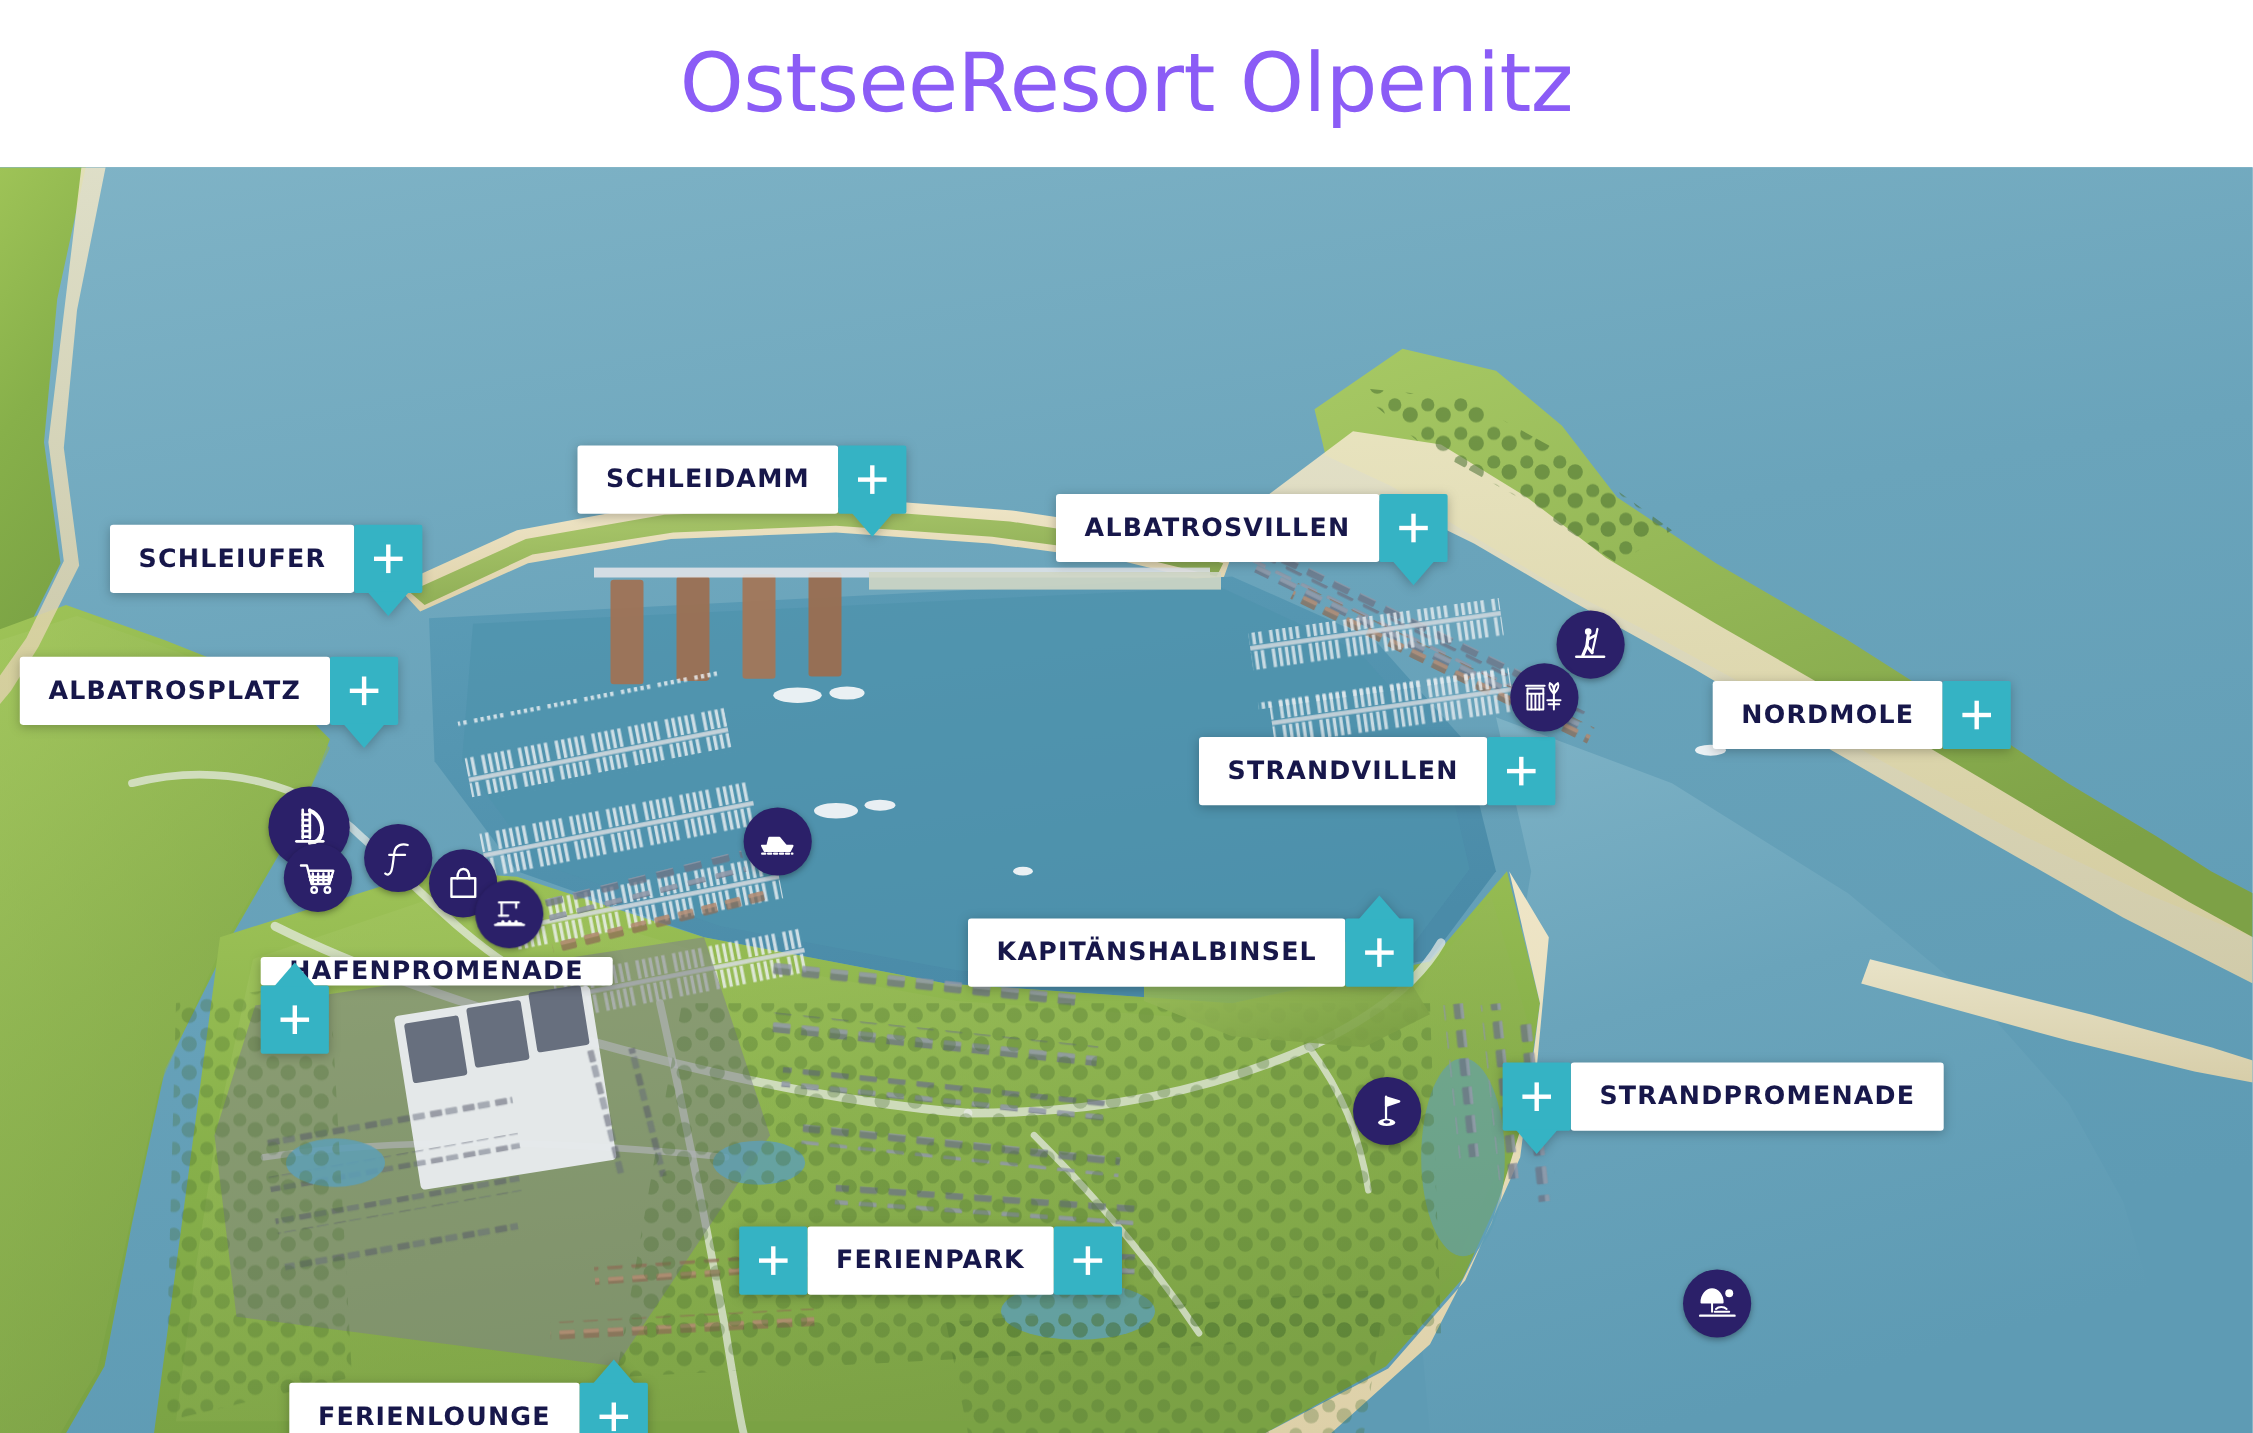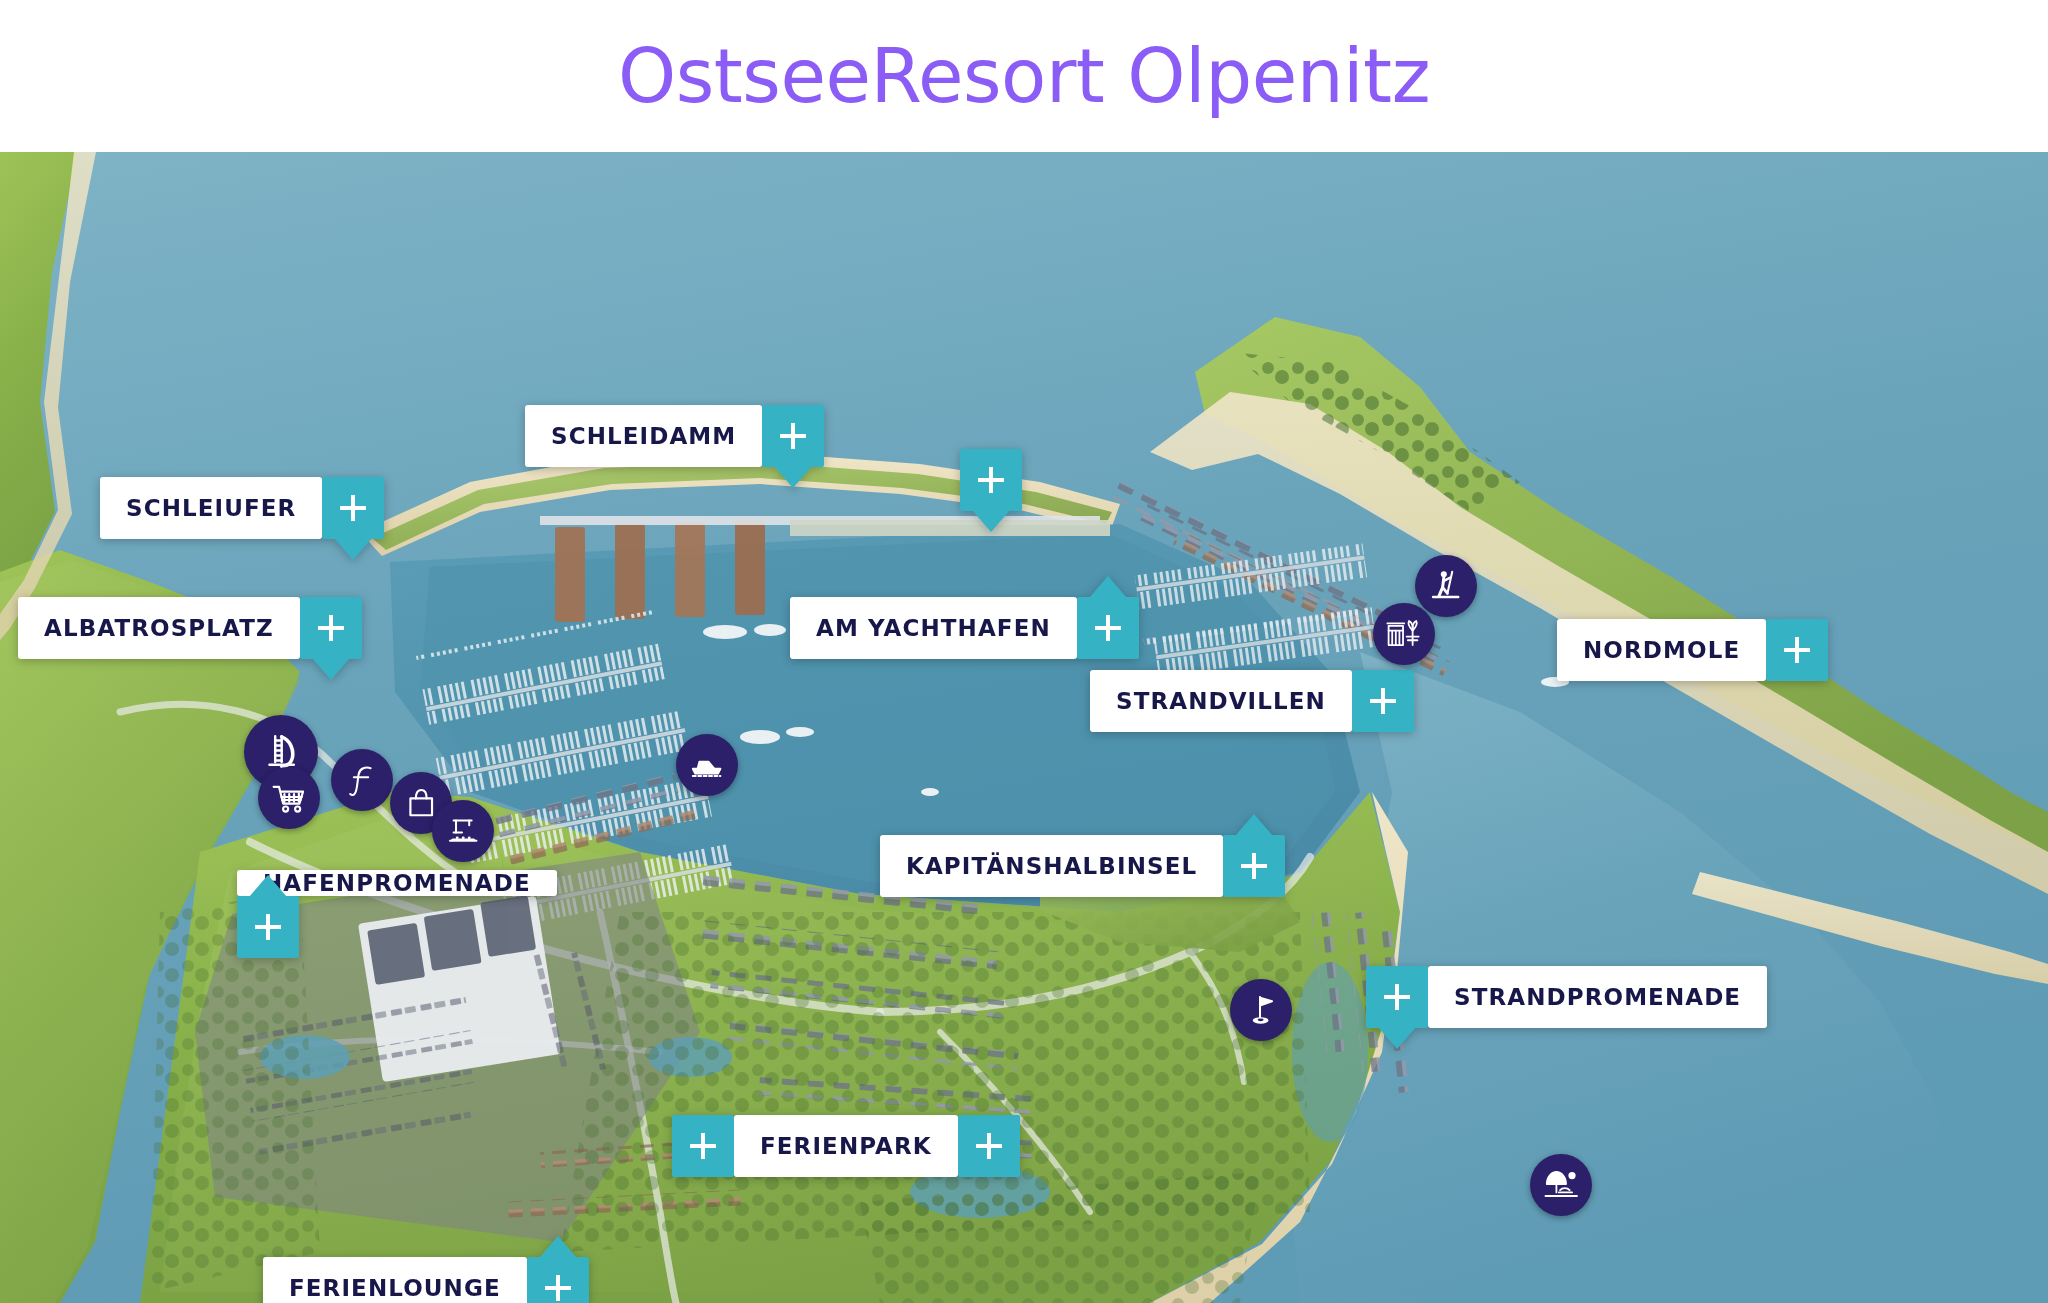--- a/index.html
+++ b/index.html
@@ -345,38 +345,33 @@
     </div>
 
     <div class="hotspot" style="left:100px; top:325px;">
       <span class="hs-label">SCHLEIUFER</span>
       <span class="hs-plus">
         <span class="hs-tail tail-down" style="left:12px;"></span>
       </span>
     </div>
 
     <div class="hotspot" style="left:960px; top:297px;">
+      <span class="hs-label">ALBATROSVILLEN</span>
       <span class="hs-plus">
         <span class="hs-tail tail-down" style="left:12px;"></span>
       </span>
     </div>
 
     <div class="hotspot" style="left:18px; top:445px;">
       <span class="hs-label">ALBATROSPLATZ</span>
       <span class="hs-plus">
         <span class="hs-tail tail-down" style="left:12px;"></span>
       </span>
     </div>
 
-    <div class="hotspot" style="left:790px; top:445px;">
-      <span class="hs-label">AM YACHTHAFEN</span>
-      <span class="hs-plus">
-        <span class="hs-tail tail-up" style="left:12px;"></span>
-      </span>
-    </div>
 
     <div class="hotspot" style="left:1557px; top:467px;">
       <span class="hs-label">NORDMOLE</span>
       <span class="hs-plus"></span>
     </div>
 
     <div class="hotspot" style="left:1090px; top:518px;border-radius:19px;">
       <span class="hs-label">STRANDVILLEN</span>
       <span class="hs-plus"></span>
     </div>

